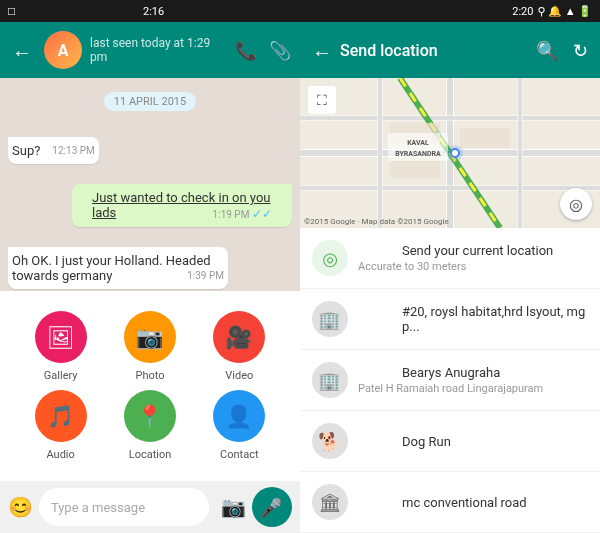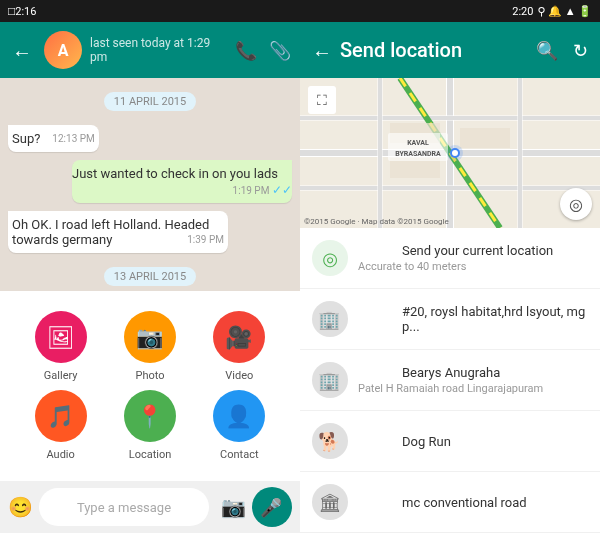--- a/index.html
+++ b/index.html
@@ -85,21 +85,21 @@
     .location-color { background: #4caf50; }
     .contact-color { background: #2196f3; }
 
     
     .chat-messages {
       flex: 1;
       overflow-y: auto;
       padding: 8px;
       display: flex;
       flex-direction: column;
-      gap: 8px;
+      gap: 20px;
       background: #e5ddd5;
     }
     .date-badge {
       align-self: center;
       background: #e1f3fb;
       color: #888;
       font-size: 11px;
       padding: 3px 10px;
       border-radius: 10px;
       margin: 6px 0;
@@ -111,26 +111,27 @@
       max-width: 220px;
       align-self: flex-start;
       font-size: 13px;
       color: #333;
       box-shadow: 0 1px 1px rgba(0,0,0,0.1);
       position: relative;
     }
     .msg-sent {
       background: #dcf8c6;
       border-radius: 8px 0 8px 8px;
-      padding: 6px 0;
+      padding: 6px 20px;
       max-width: 220px;
       align-self: flex-end;
       font-size: 13px;
       color: #333;
       box-shadow: 0 1px 1px rgba(0,0,0,0.1);
+      text-decoration: underline;
     }
     .msg-time {
       font-size: 10px;
       color: #999;
       display: inline-block;
       margin-left: 12px;
       float: right;
       margin-top: 2px;
     }
     .msg-tick { color: #4fc3f7; font-size: 12px; }
@@ -149,21 +150,20 @@
       flex: 1;
       background: white;
       border-radius: 24px;
       height: 38px;
       display: flex;
       align-items: center;
       padding: 0 12px;
       font-size: 13px;
       color: #999;
       border: none;
-      justify-content: center;
     }
     .input-camera { font-size: 20px; color: #888; margin-left: 6px; cursor: pointer; }
     .mic-btn {
       width: 40px; height: 40px; border-radius: 50%;
       background: #00897b;
       display: flex; align-items: center; justify-content: center;
       color: white; font-size: 18px; cursor: pointer;
     }
 
     
@@ -171,21 +171,21 @@
 
     .right-header {
       background: #00897b;
       height: 56px;
       display: flex;
       align-items: center;
       padding: 0 12px;
       gap: 8px;
       color: white;
     }
-    .right-header-title { flex: 1; font-size: 20px; font-weight: 500; }
+    .right-header-title { flex: 1; font-size: 16px; font-weight: 500; }
     .right-header-icons { display: flex; gap: 14px; }
 
     
     .map-container {
       height: 150px;
       background: #e8e0d0;
       position: relative;
       overflow: hidden;
     }
     
@@ -235,21 +235,21 @@
     .loc-text {}
     .loc-name { font-size: 13px; color: #333; font-weight: 400; margin-left: 44px; }
     .loc-sub { font-size: 11px; color: #999; margin-top: 2px; }
   </style>
 </head>
 <body>
 
 <div class="status-bars">
   <div class="status-bar-left">
     <span style="font-size:12px;">□</span>
-    <span style="flex:1; ">2:16</span>
+    <span style="flex:1; text-align:center;">2:16</span>
   </div>
   <div class="status-bar-right">
     <span>2:20</span>
     <span style="margin-left:4px; font-size:11px;">⚲ 🔔 ▲ 🔋</span>
   </div>
 </div>
 
 <div class="main-container">
 
   <div class="left-panel">
@@ -278,21 +278,21 @@
 
       <div class="msg-sent">
         <span>Just wanted to check in on you lads</span>
         <span class="msg-time">
           <span>1:19 PM</span>
           <span class="msg-tick"> ✓✓</span>
         </span>
       </div>
 
       <div class="msg-received">
-        <span>Oh OK. I road left Holland. Headed towards germany</span>
+        <span>Oh OK. I just your Holland. Headed towards germany</span>
         <span class="msg-time">1:39 PM</span>
       </div>
 
       <div class="date-badge">13 APRIL 2015</div>
 
       <div class="msg-received">
         <span>Sup</span>
         <span class="msg-time">10:14 PM</span>
       </div>
 
@@ -392,21 +392,21 @@
       <div class="map-location-btn">◎</div>
       <div class="map-copyright">©2015 Google · Map data ©2015 Google</div>
     </div>
 
     <div class="location-list">
 
       <div class="location-item">
         <div class="loc-icon loc-icon-gps">◎</div>
         <div class="loc-text">
           <div class="loc-name">Send your current location</div>
-          <div class="loc-sub">Accurate to 40 meters</div>
+          <div class="loc-sub">Accurate to 30 meters</div>
         </div>
       </div>
 
       <div class="location-item">
         <div class="loc-icon loc-icon-building">🏢</div>
         <div class="loc-text">
           <div class="loc-name">#20, roysl habitat,hrd lsyout, mg p...</div>
         </div>
       </div>
 

